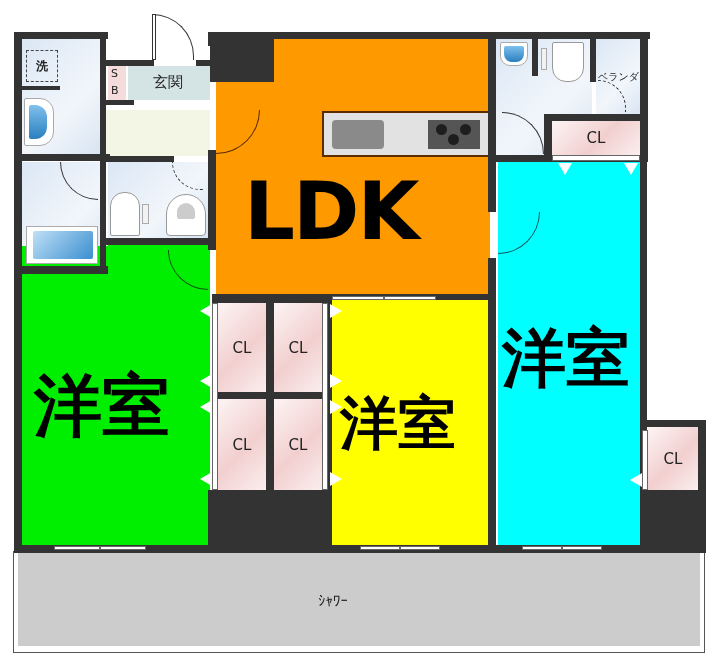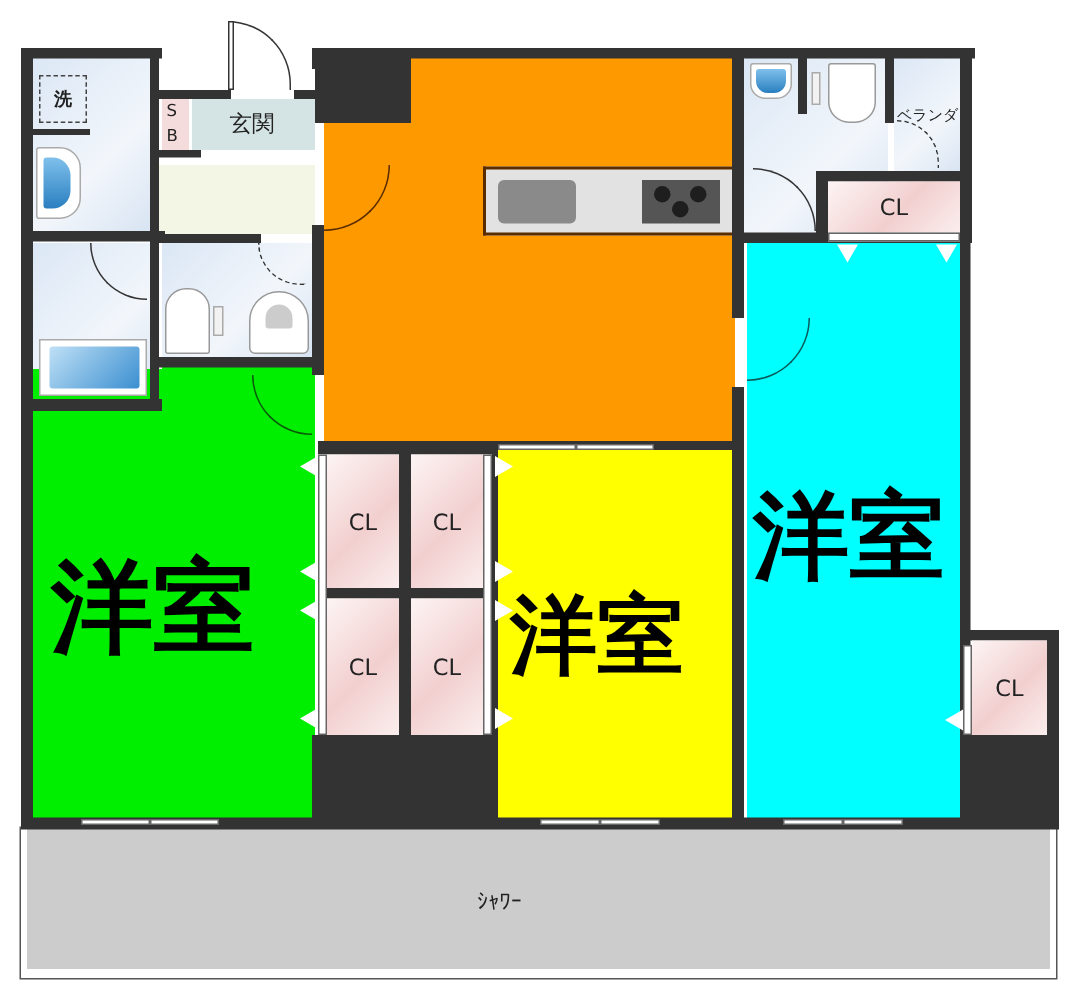--- a/index.html
+++ b/index.html
@@ -193,20 +193,21 @@
 
   <div class="sash" style="left:54px;top:546px;width:46px;height:4px;"></div>
   <div class="sash" style="left:100px;top:546px;width:46px;height:4px;"></div>
   <div class="sash" style="left:360px;top:546px;width:40px;height:4px;"></div>
   <div class="sash" style="left:400px;top:546px;width:40px;height:4px;"></div>
   <div class="sash" style="left:522px;top:546px;width:40px;height:4px;"></div>
   <div class="sash" style="left:562px;top:546px;width:40px;height:4px;"></div>
   <div class="sash" style="left:332px;top:296px;width:52px;height:4px;"></div>
   <div class="sash" style="left:384px;top:296px;width:52px;height:4px;"></div>
 
+  <div class="room-label" style="left:244px;top:172px;font-size:80px;font-family:'DejaVu Sans',sans-serif;letter-spacing:-2px;">LDK</div>
   <div class="room-label" style="left:34px;top:372px;font-size:68px;">洋室</div>
   <div class="room-label" style="left:340px;top:394px;font-size:58px;">洋室</div>
   <div class="room-label" style="left:502px;top:326px;font-size:64px;">洋室</div>
 
   <div class="small-text" style="left:153px;top:73px;font-size:15px;">玄関</div>
   <div class="small-text" style="left:111px;top:67px;font-size:11px;">S</div>
   <div class="small-text" style="left:111px;top:84px;font-size:11px;">B</div>
   <div class="small-text" style="left:598px;top:70px;font-size:10px;">ベランダ</div>
   <div class="small-text" style="left:318px;top:592px;font-size:15px;">ｼｬﾜｰ</div>
 </div>

